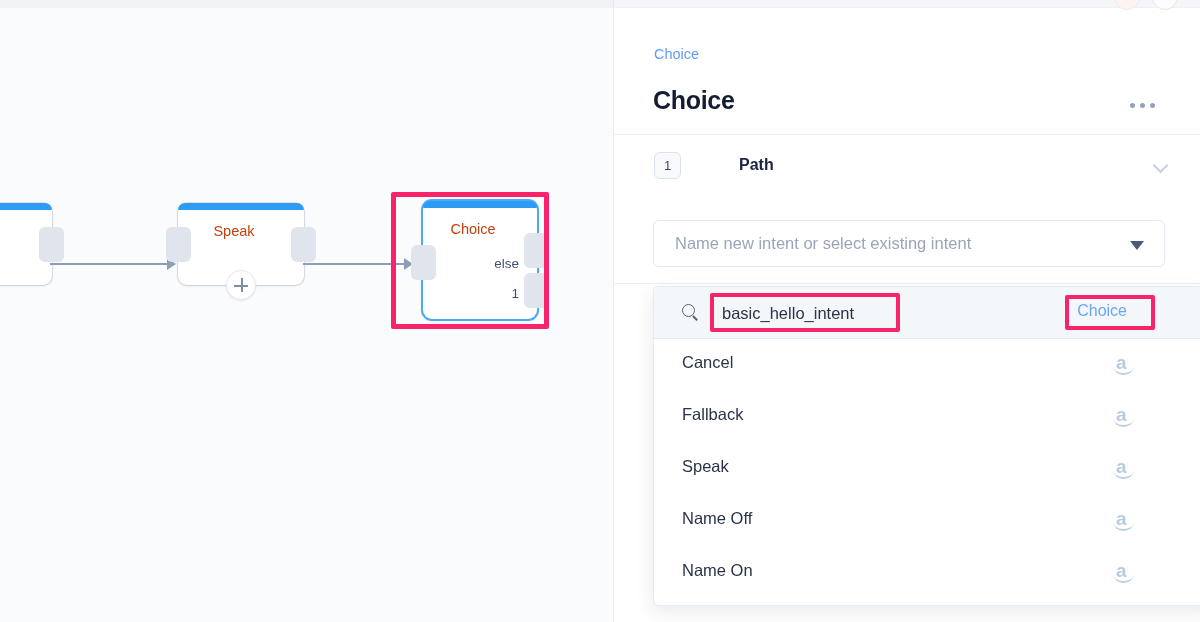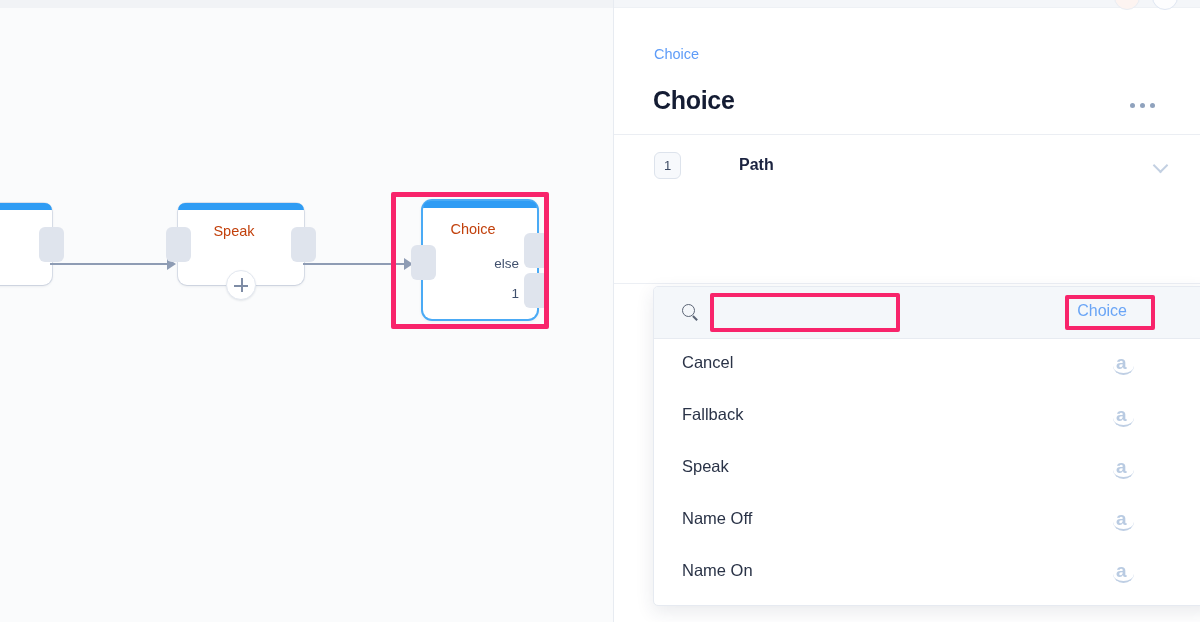--- a/index.html
+++ b/index.html
@@ -322,27 +322,32 @@
 
     <div class="path-row">
       <div class="badge">1</div>
       <div class="path-label">Path</div>
       <div class="chev"></div>
     </div>
 
     <div class="panel-divider"></div>
   </div>
 
+  <div class="select-field">
+    <div class="select-ph">Name new intent or select existing intent</div>
+    <div class="caret-solid"></div>
+  </div>
 
   <div class="dropdown">
     <div class="dd-search">
       <div class="mag">
         <div class="ring"></div>
         <div class="handle"></div>
       </div>
+      <input class="dd-input" type="text" value="basic_hello_intent" style="">
       <div class="create-link">Choice</div>
     </div>
 
     <div class="dd-list">
       <div class="dd-item">
         <div class="lbl">Cancel</div>
         <div class="amz">
           <span class="a">a</span>
           <span class="smile"></span>
         </div>

